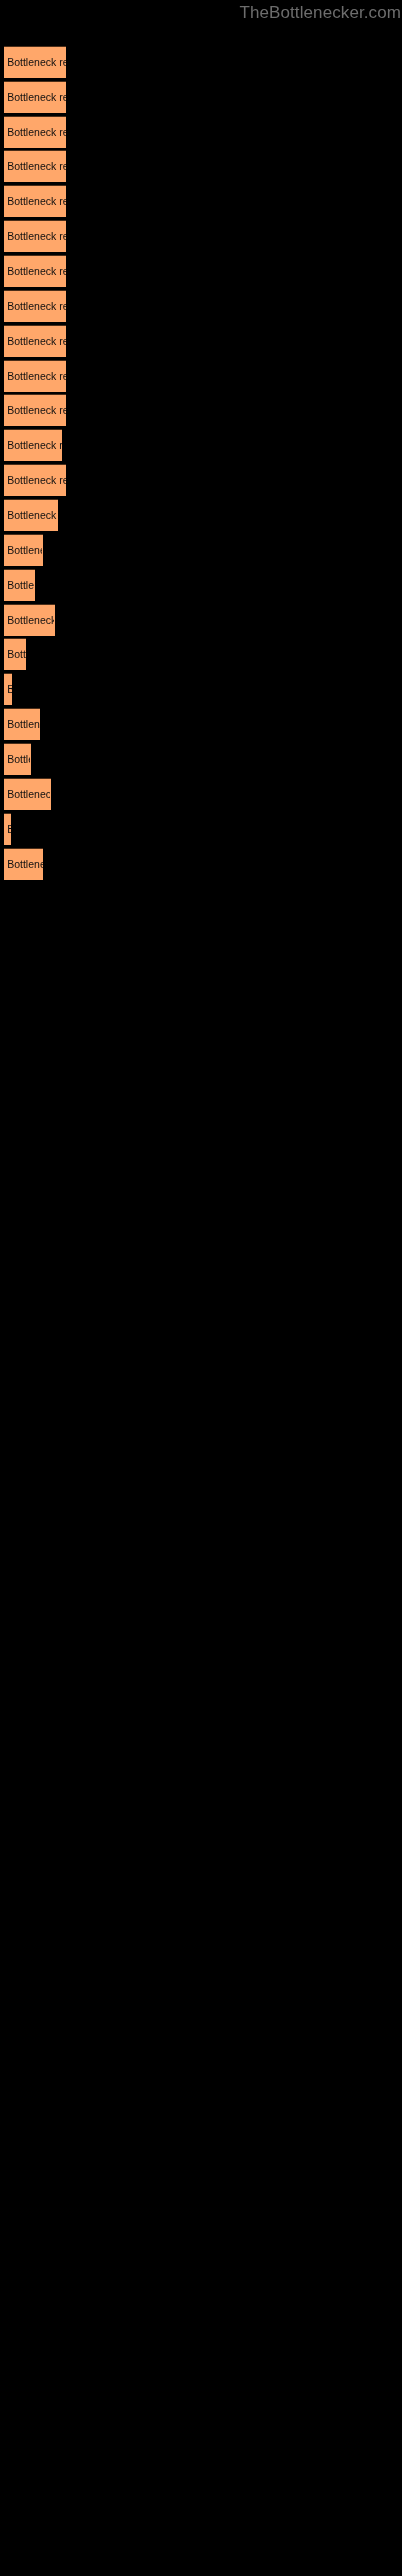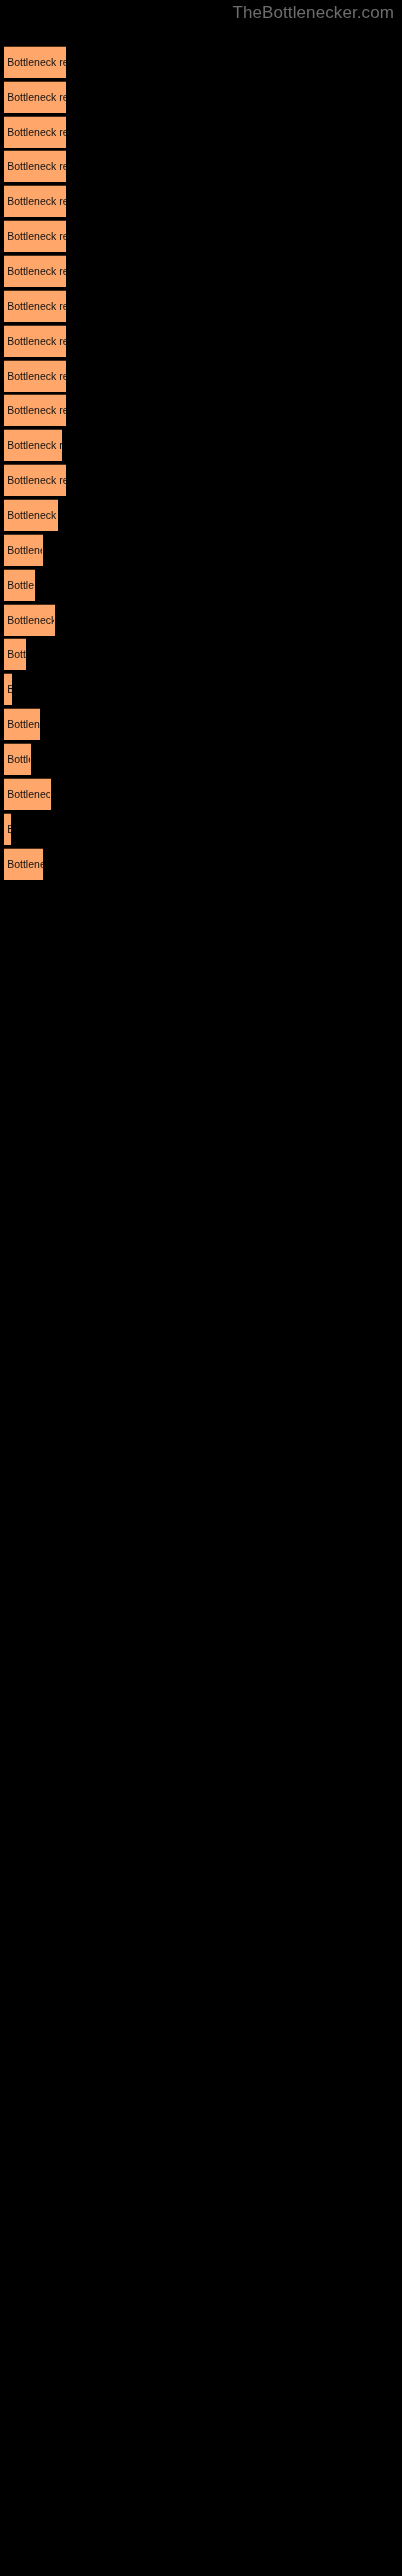--- a/index.html
+++ b/index.html
@@ -21,21 +21,21 @@
     position: absolute;
     left: 0;
     top: 0;
     width: 403px;
     height: 2576px;
     background: #000000;
   }
 
   #watermark-title {
     position: absolute;
-    right: 9px;
+    right: 2px;
     top: 1.6px;
     font-family: "Liberation Sans", sans-serif;
     font-size: 17px;
     line-height: 21px;
     letter-spacing: 0.1px;
     color: #6d6d6d;
     white-space: nowrap;
     user-select: none;
   }
 

